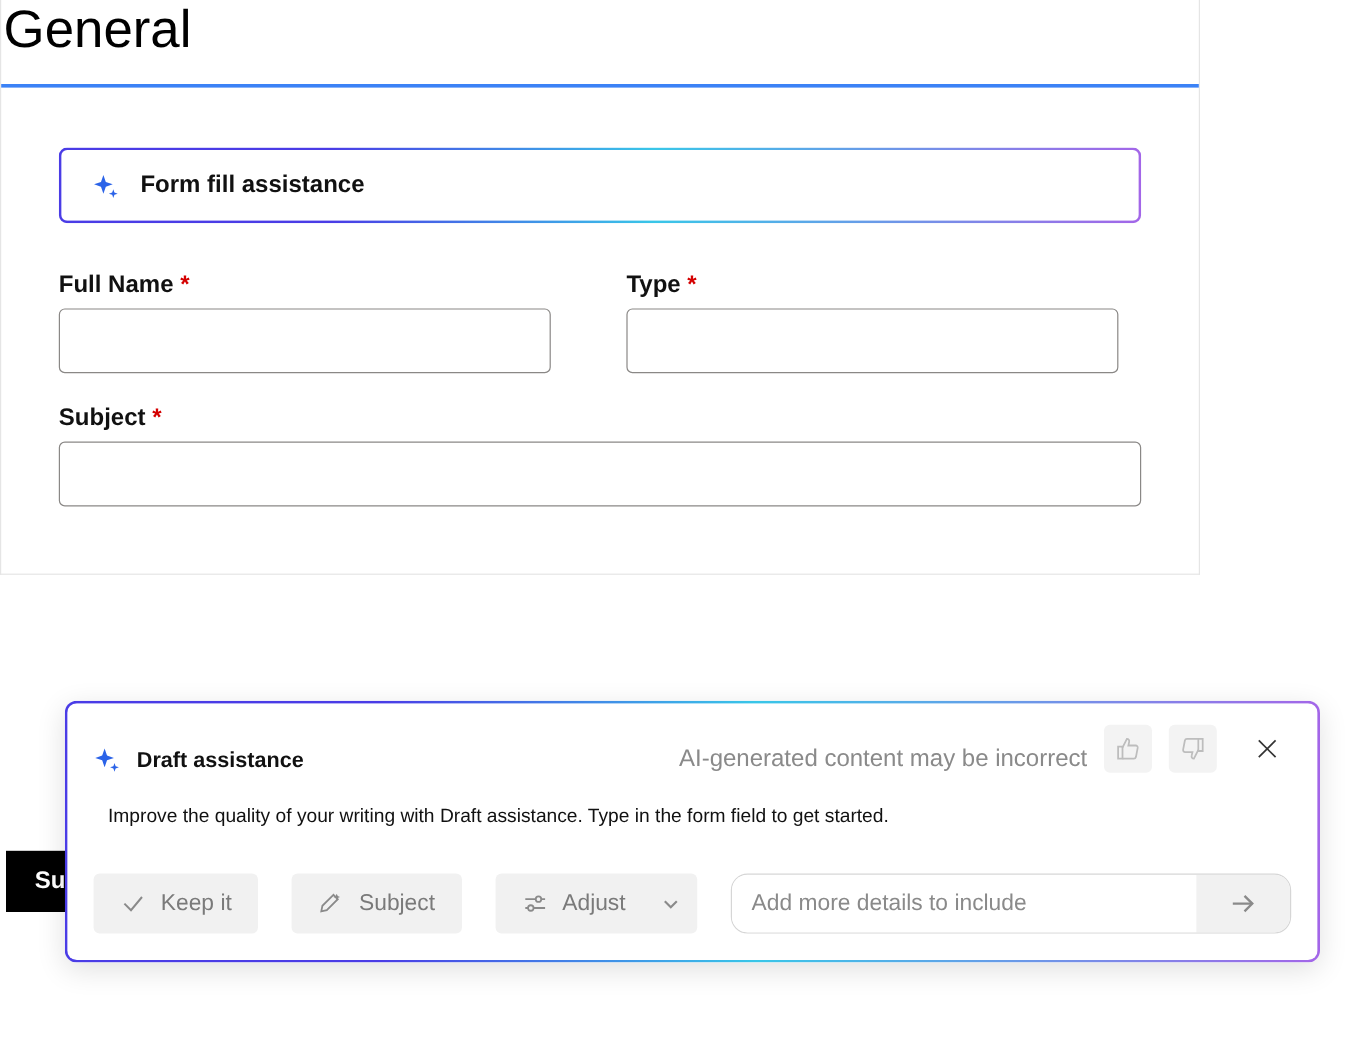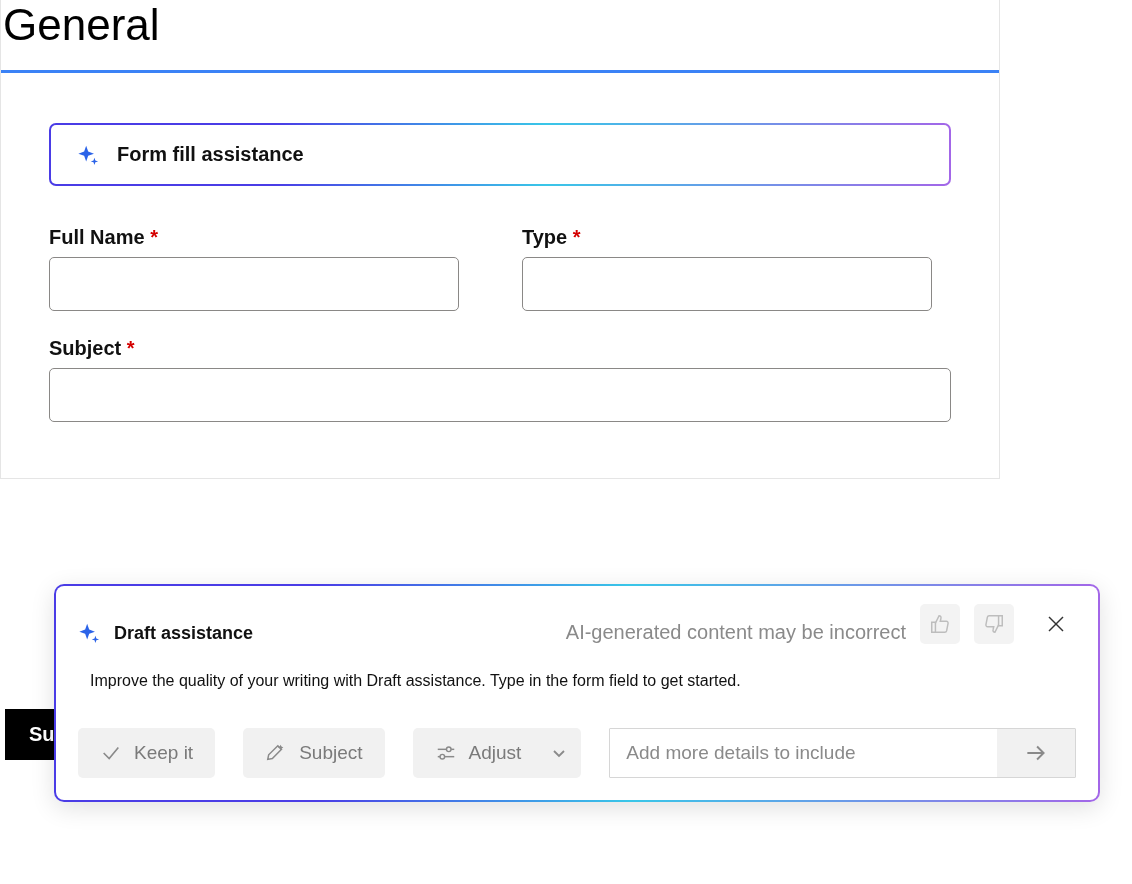--- a/index.html
+++ b/index.html
@@ -194,21 +194,21 @@
     .adjust-btn {
       padding-right: 14px;
     }
     .chevron-wrap {
       margin-left: 18px;
     }
     .draft-input-wrap {
       flex: 1;
       display: flex;
       border: 1px solid #d6d6d6;
-      border-radius: 1px;
+      border-radius: 14px;
       overflow: hidden;
       height: 50px;
     }
     .draft-input {
       flex: 1;
       border: none;
       font-size: 19px;
       padding: 0 16px;
       font-family: inherit;
       color: #333;

